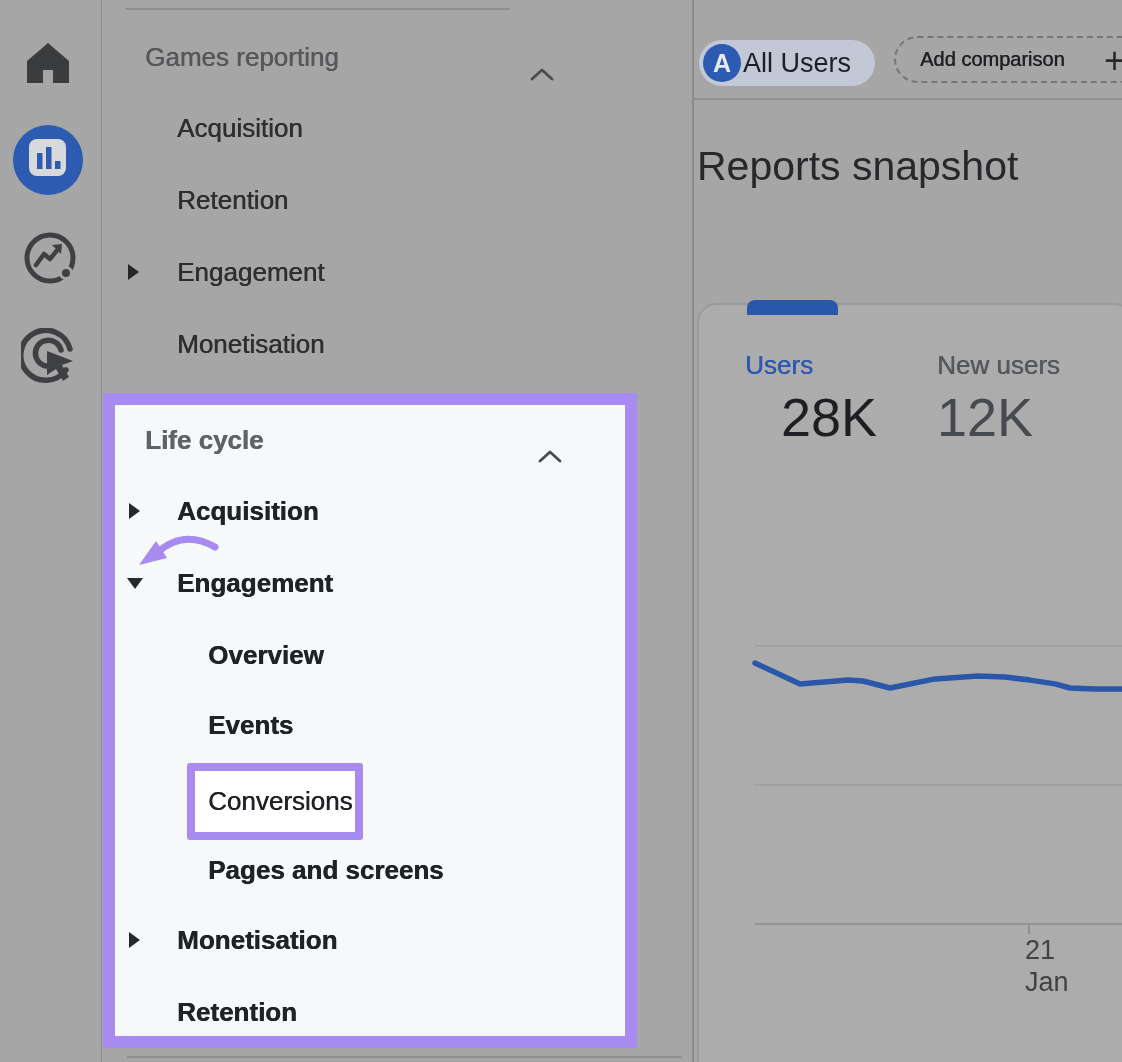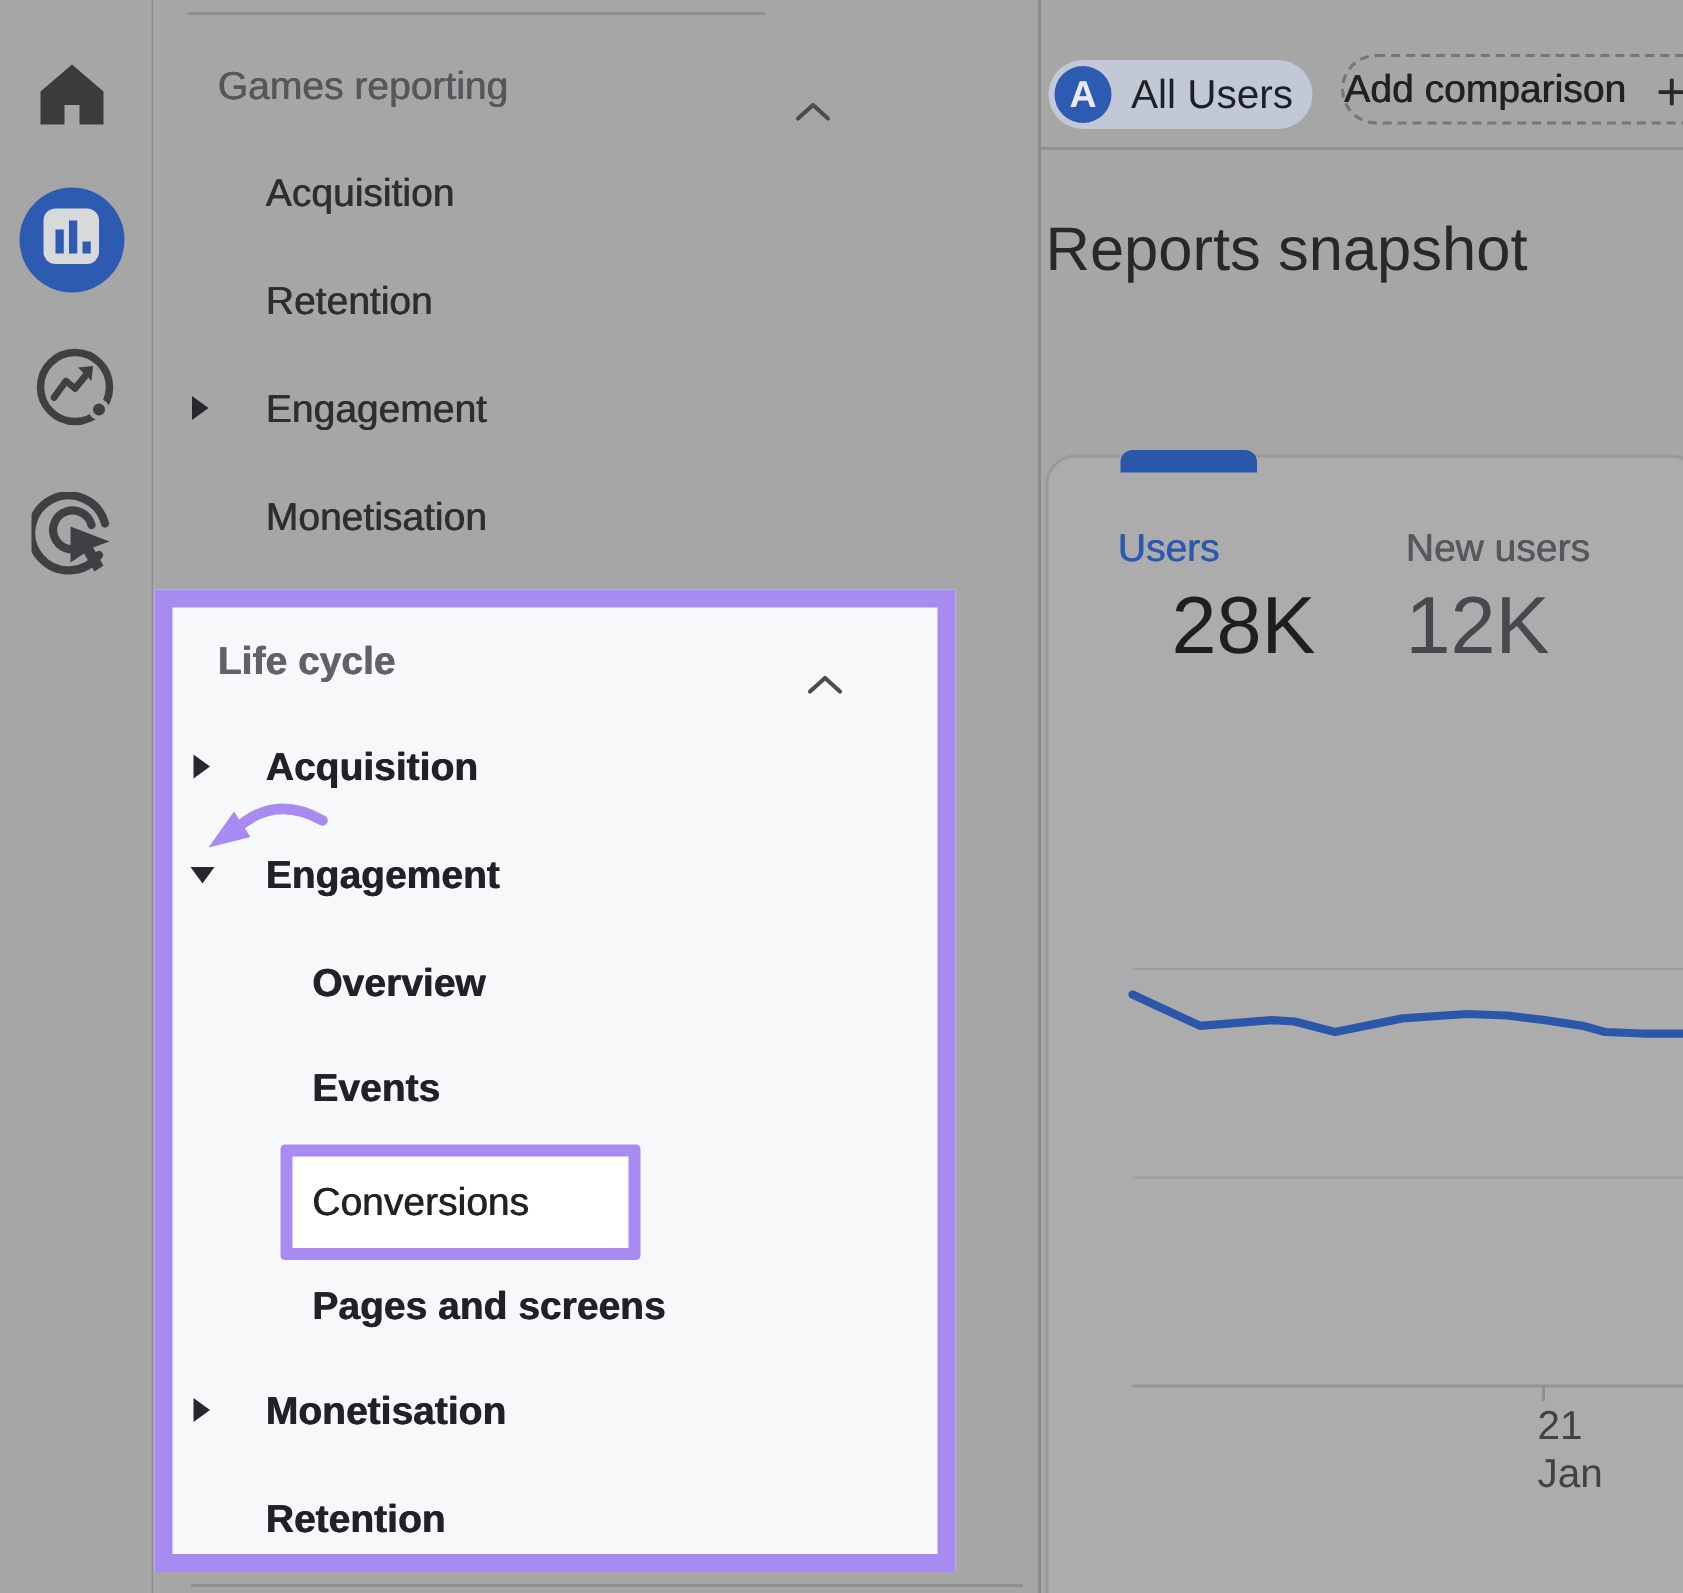--- a/index.html
+++ b/index.html
@@ -27,37 +27,37 @@
   .tri-d{position:absolute;width:0;height:0;border-left:8px solid transparent;
     border-right:8px solid transparent;border-top:11px solid #26282b;}
   .chev{position:absolute;cursor:pointer;}
 
   
   .panel{position:absolute;left:103px;top:393px;width:534px;height:655px;box-sizing:border-box;
     border:12px solid #a78bf0;background:#f7f8fa;z-index:5;}
   .panel .nav-row{font-size:26px;font-weight:bold;}
   .p-hdr{color:#5f6368;}
   .p-item{color:#202226;}
-  .conv-box{position:absolute;left:72px;top:358px;width:240px;height:77px;box-sizing:border-box;
+  .conv-box{position:absolute;left:72px;top:358px;width:176px;height:77px;box-sizing:border-box;
     border:8px solid #a78bf0;background:#ffffff;border-radius:3px;display:flex;align-items:center;
     padding-left:13px;cursor:pointer;}
   .conv-box .lbl{font-size:26px;color:#202226;position:static;line-height:normal;}
 
   
   .main{position:absolute;left:692px;top:0;width:430px;height:1062px;background:#a6a6a6;}
   .vline{position:absolute;left:0;top:0;width:2px;height:1062px;background:#8a8a8a;}
   .hline{position:absolute;left:0;top:98px;width:430px;height:2px;background:#909090;}
   .chip{position:absolute;left:7px;top:40px;width:176px;height:46px;border-radius:23px;
     background:#c2c8d5;display:flex;align-items:center;cursor:pointer;}
   .chip .avatar{width:38px;height:38px;border-radius:50%;background:#2e5bb2;color:#e9eaec;
     font-size:25px;font-weight:bold;display:flex;align-items:center;justify-content:center;margin-left:4px;}
-  .chip .chip-lbl{margin-left:13px;font-size:27px;color:#1c2026;}
+  .chip .chip-lbl{margin-left:2px;font-size:27px;color:#1c2026;}
   .addcomp{position:absolute;left:202px;top:36px;width:256px;height:47px;box-sizing:border-box;
     border:2px dashed #767676;border-radius:26px;display:flex;align-items:center;cursor:pointer;}
-  .addcomp .ac-lbl{font-size:26px;color:#1f2125;}
+  .addcomp .ac-lbl{margin-left:24px;font-size:20px;color:#1f2125;}
   .addcomp .plus{position:absolute;left:208px;top:2px;font-size:36px;color:#26282b;font-weight:normal;}
   .page-title{position:absolute;left:5px;top:140px;font-size:41px;line-height:52px;color:#26282b;}
   .card{position:absolute;left:5px;top:303px;width:437px;height:779px;background:#acacac;
     border:2px solid #9a9a9a;border-radius:20px;box-sizing:border-box;}
   .tab-indicator{position:absolute;left:55px;top:300px;width:91px;height:15px;background:#2b57aa;
     border-radius:8px 8px 0 0;z-index:3;}
   .metric{position:absolute;cursor:pointer;}
   .m-lbl{font-size:26px;height:32px;line-height:32px;}
   .m-val{font-size:54px;line-height:58px;}
   .m-users .m-lbl{color:#2d5ab0;}

